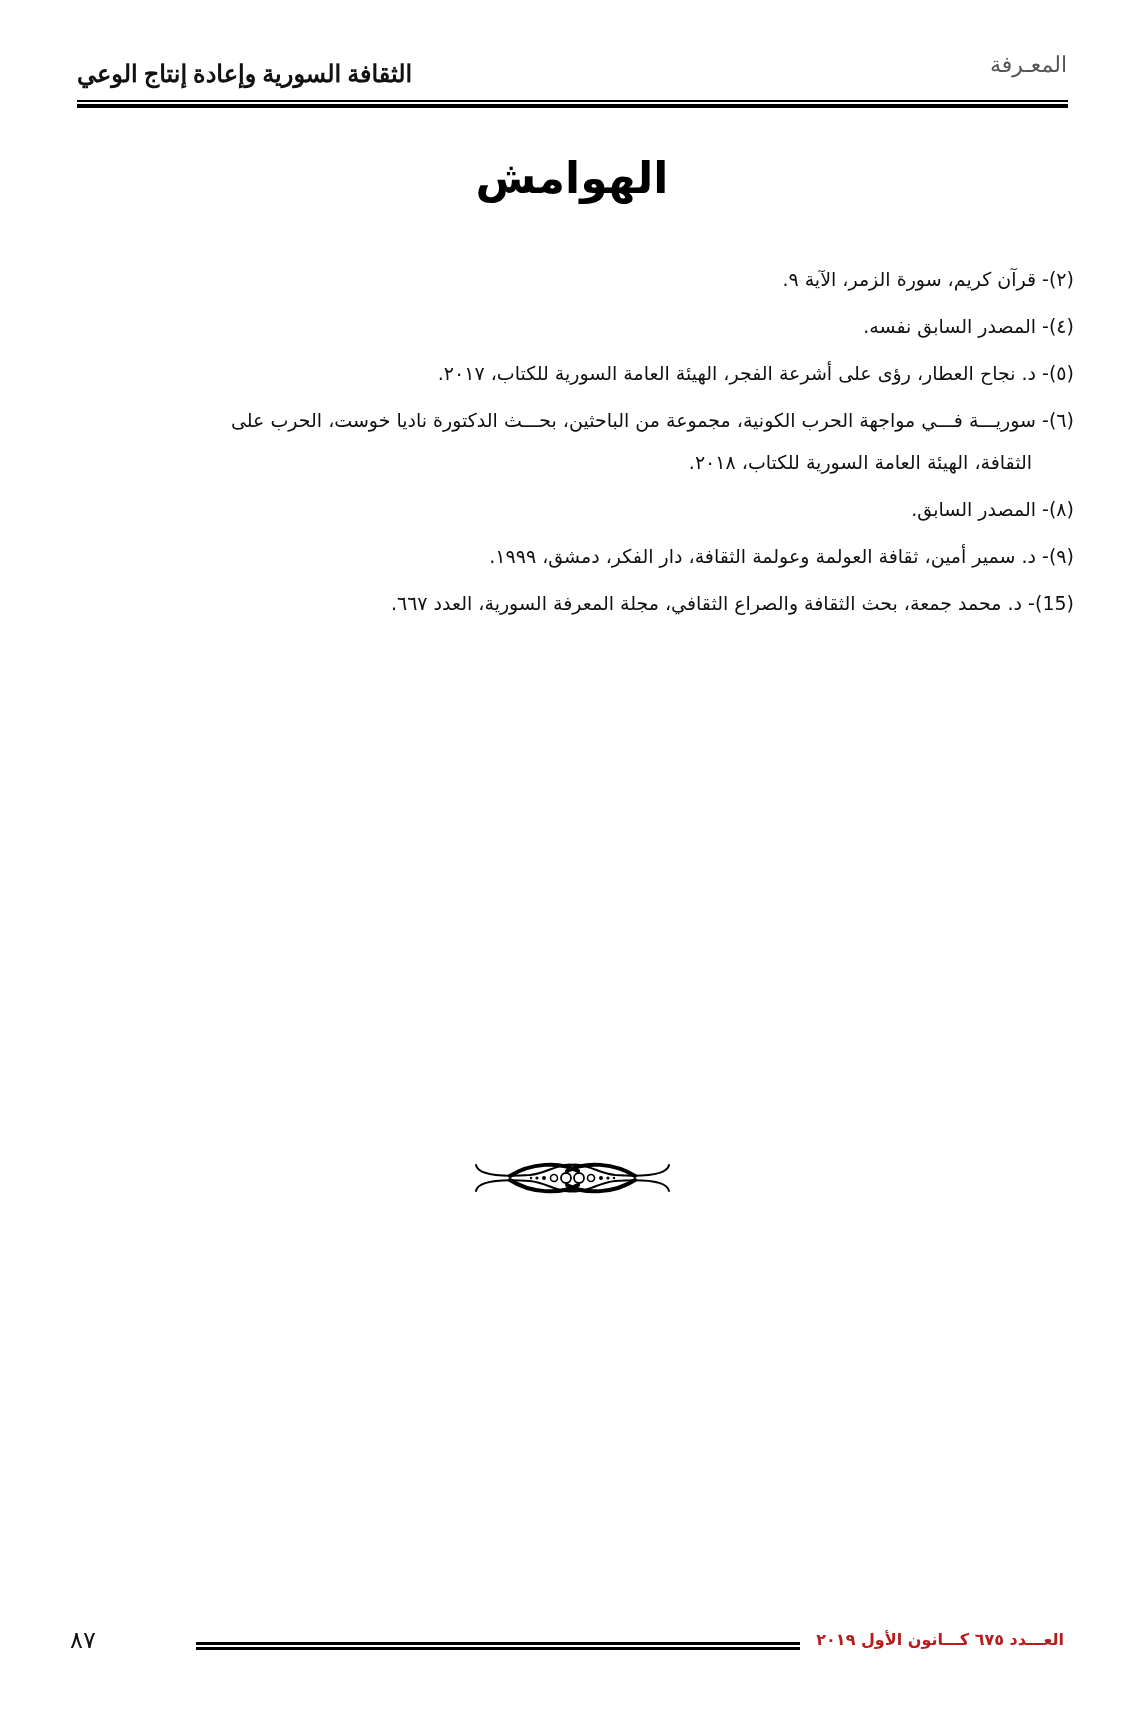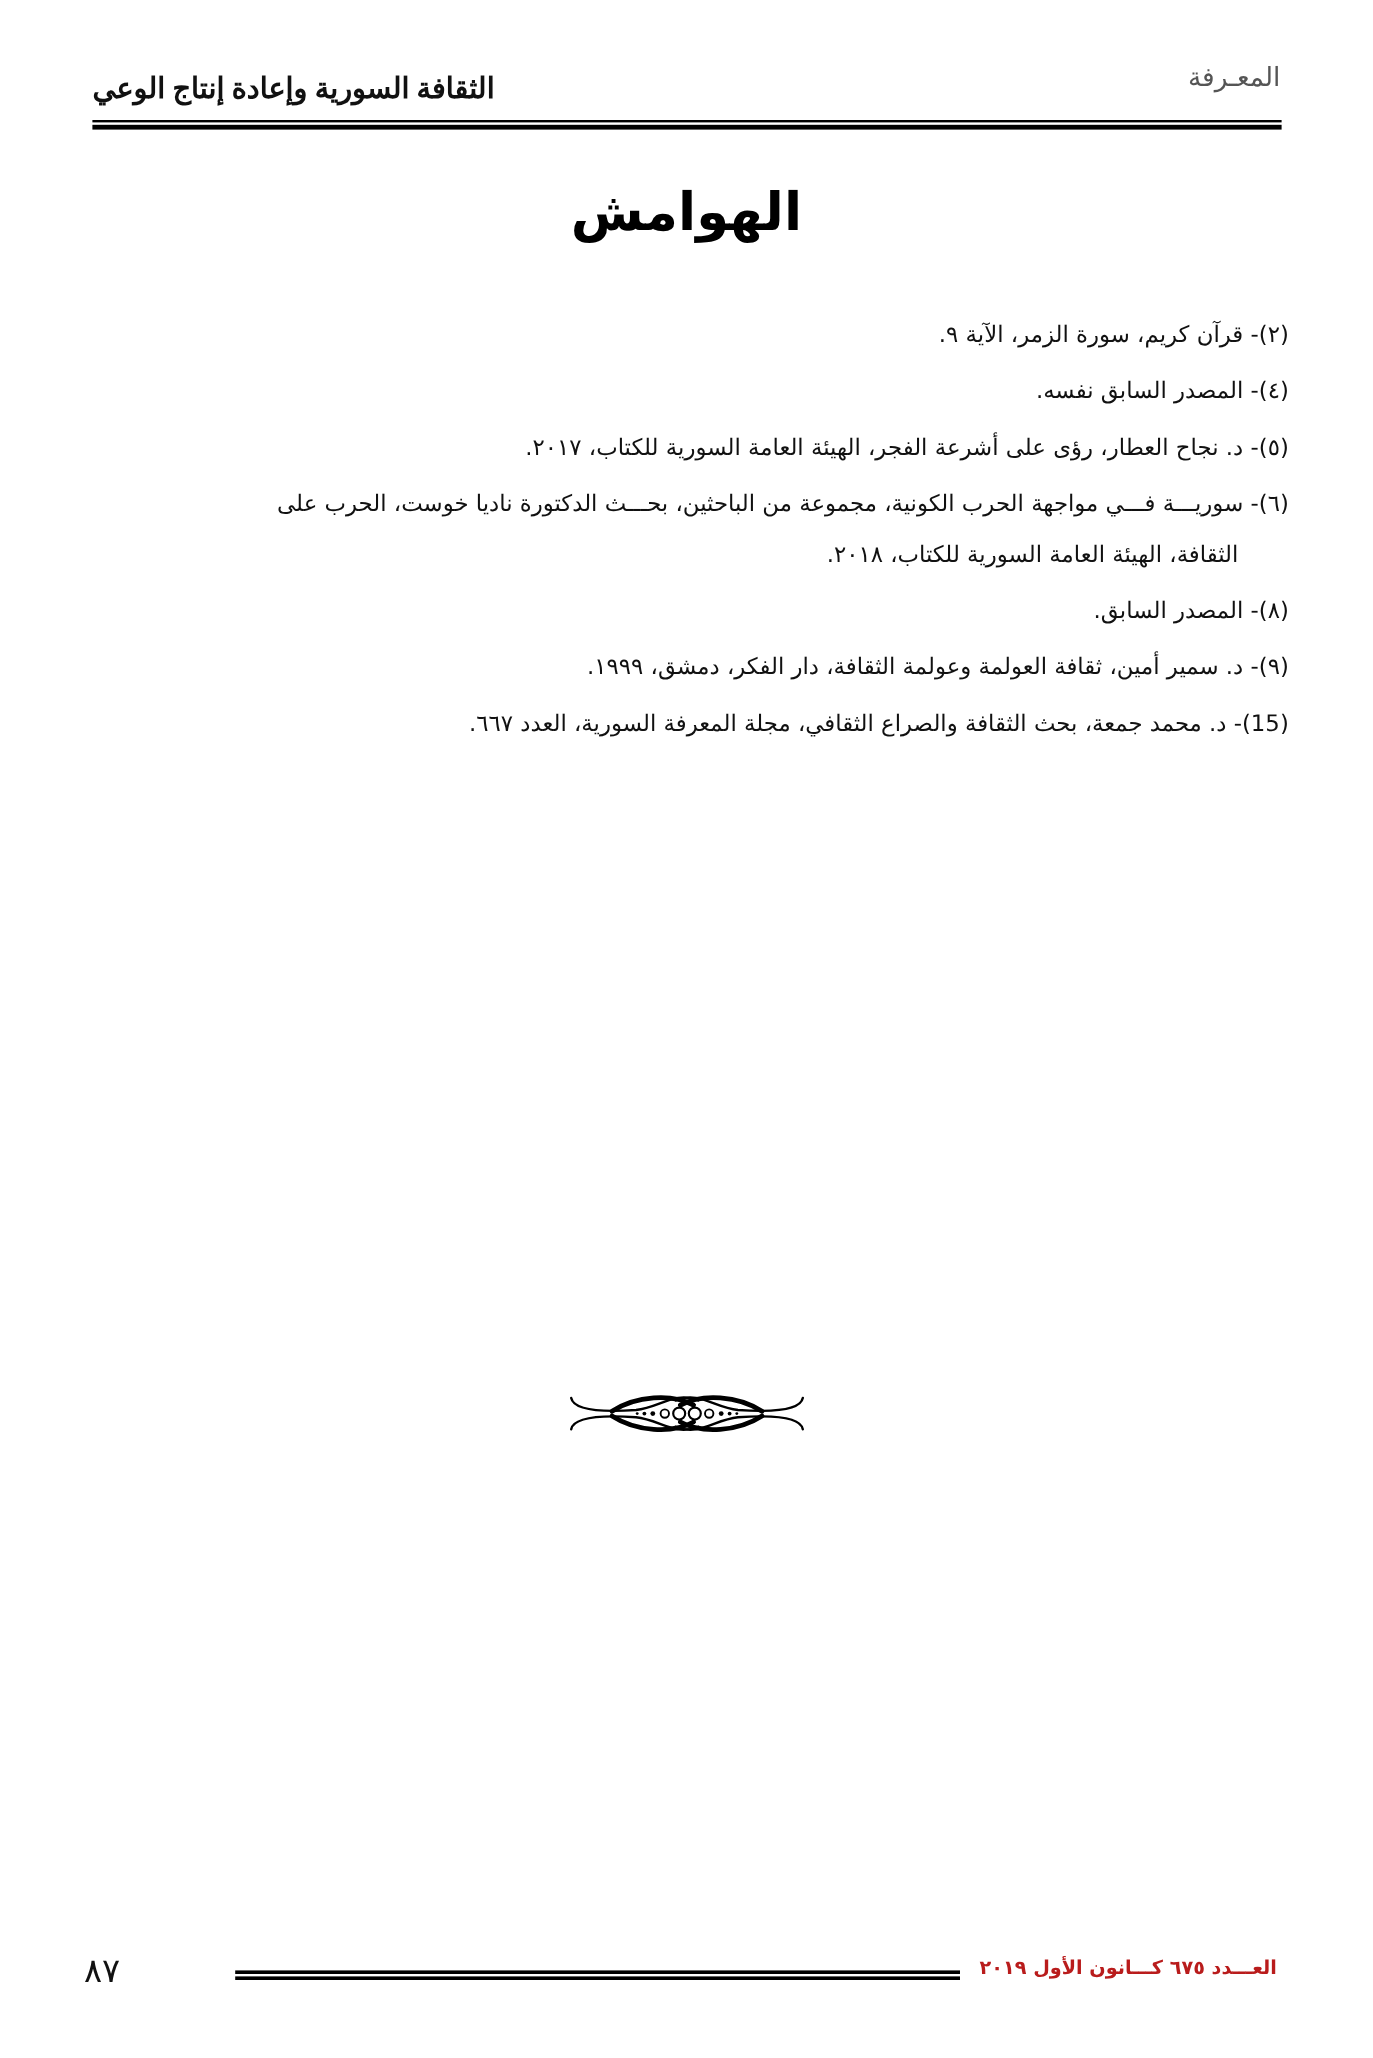--- a/index.html
+++ b/index.html
@@ -112,21 +112,21 @@
     left: 0;
     right: 0;
     top: 1622px;
     height: 40px;
   }
   .page-number {
     position: absolute;
     left: 70px;
     top: 4px;
     font-family: "DejaVu Sans", sans-serif;
-    font-size: 28px;
+    font-size: 24px;
     color: #111;
     direction: rtl;
   }
   .footer-rule {
     position: absolute;
     left: 196px;
     width: 604px;
     top: 20px;
     height: 8px;
   }

